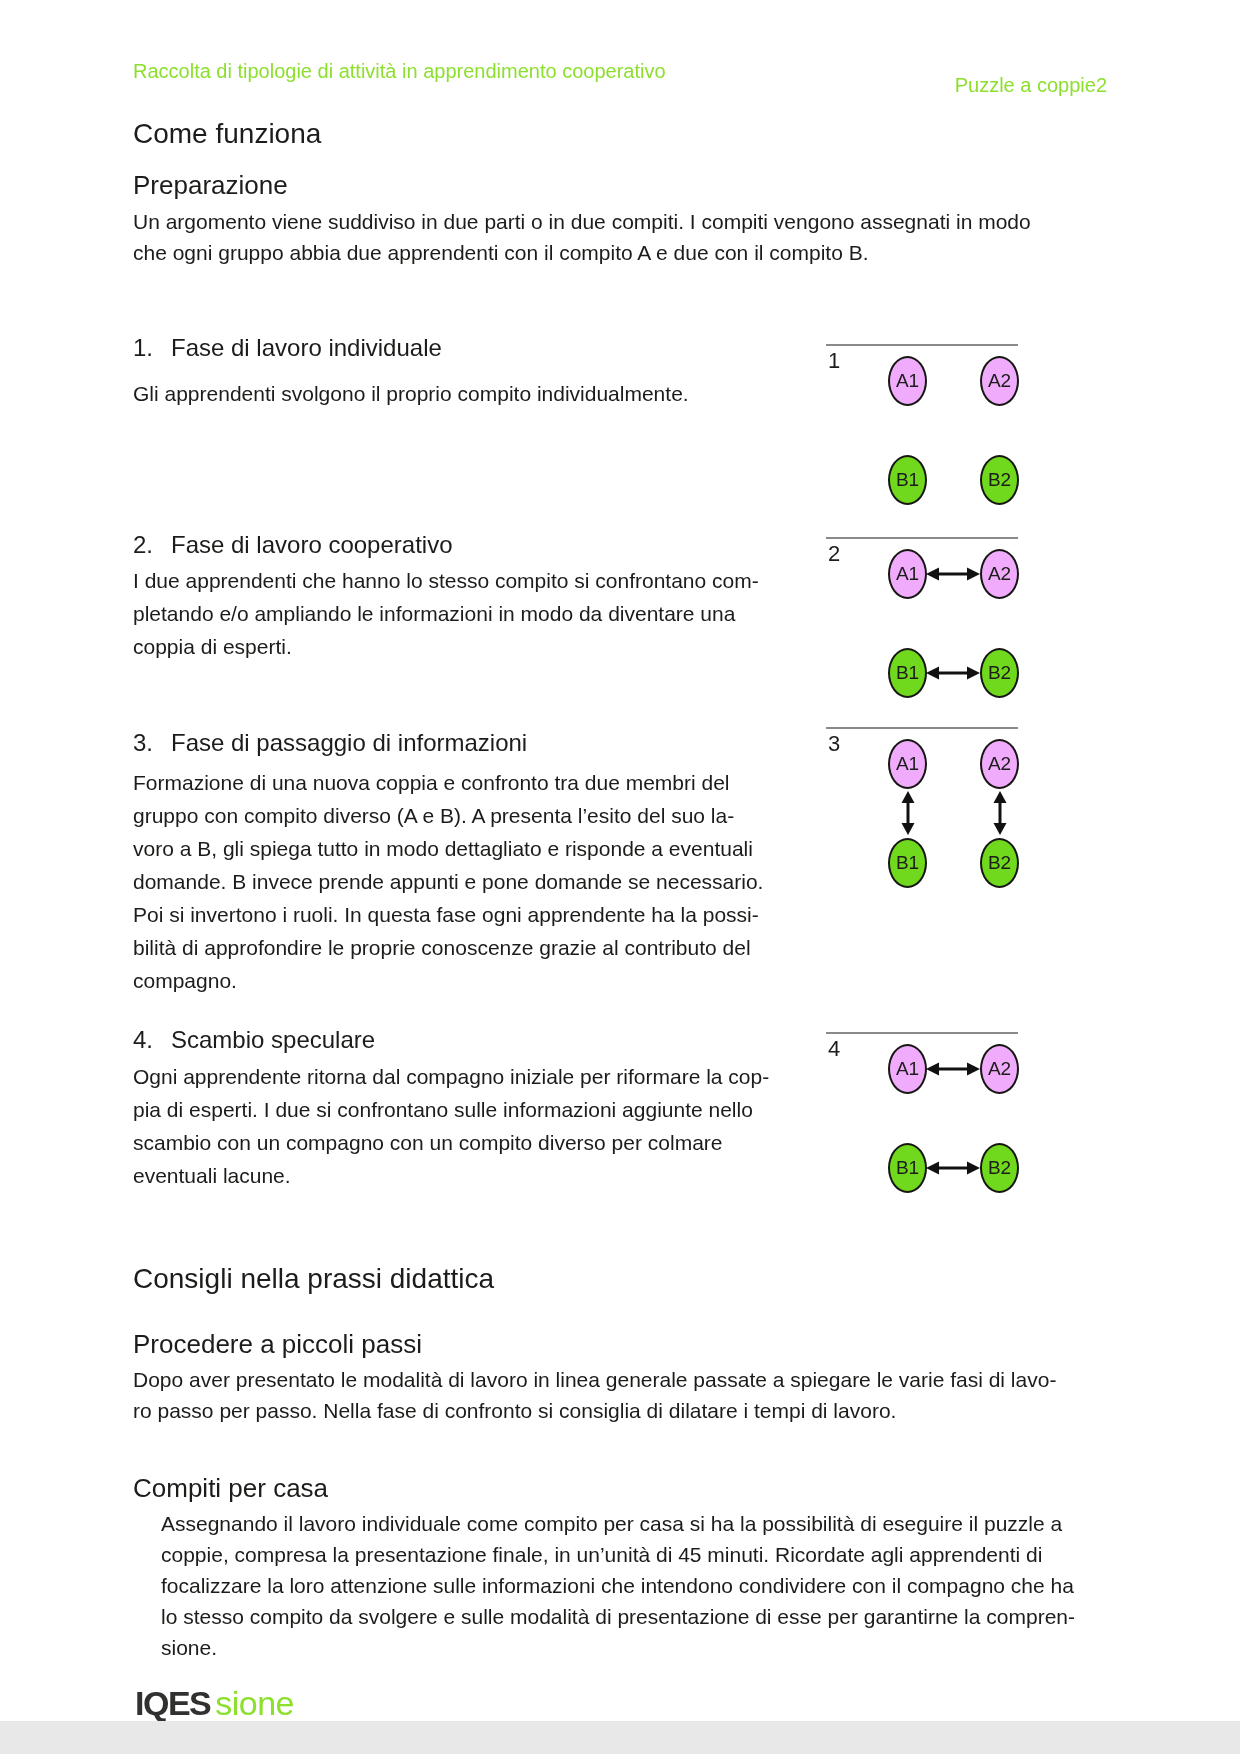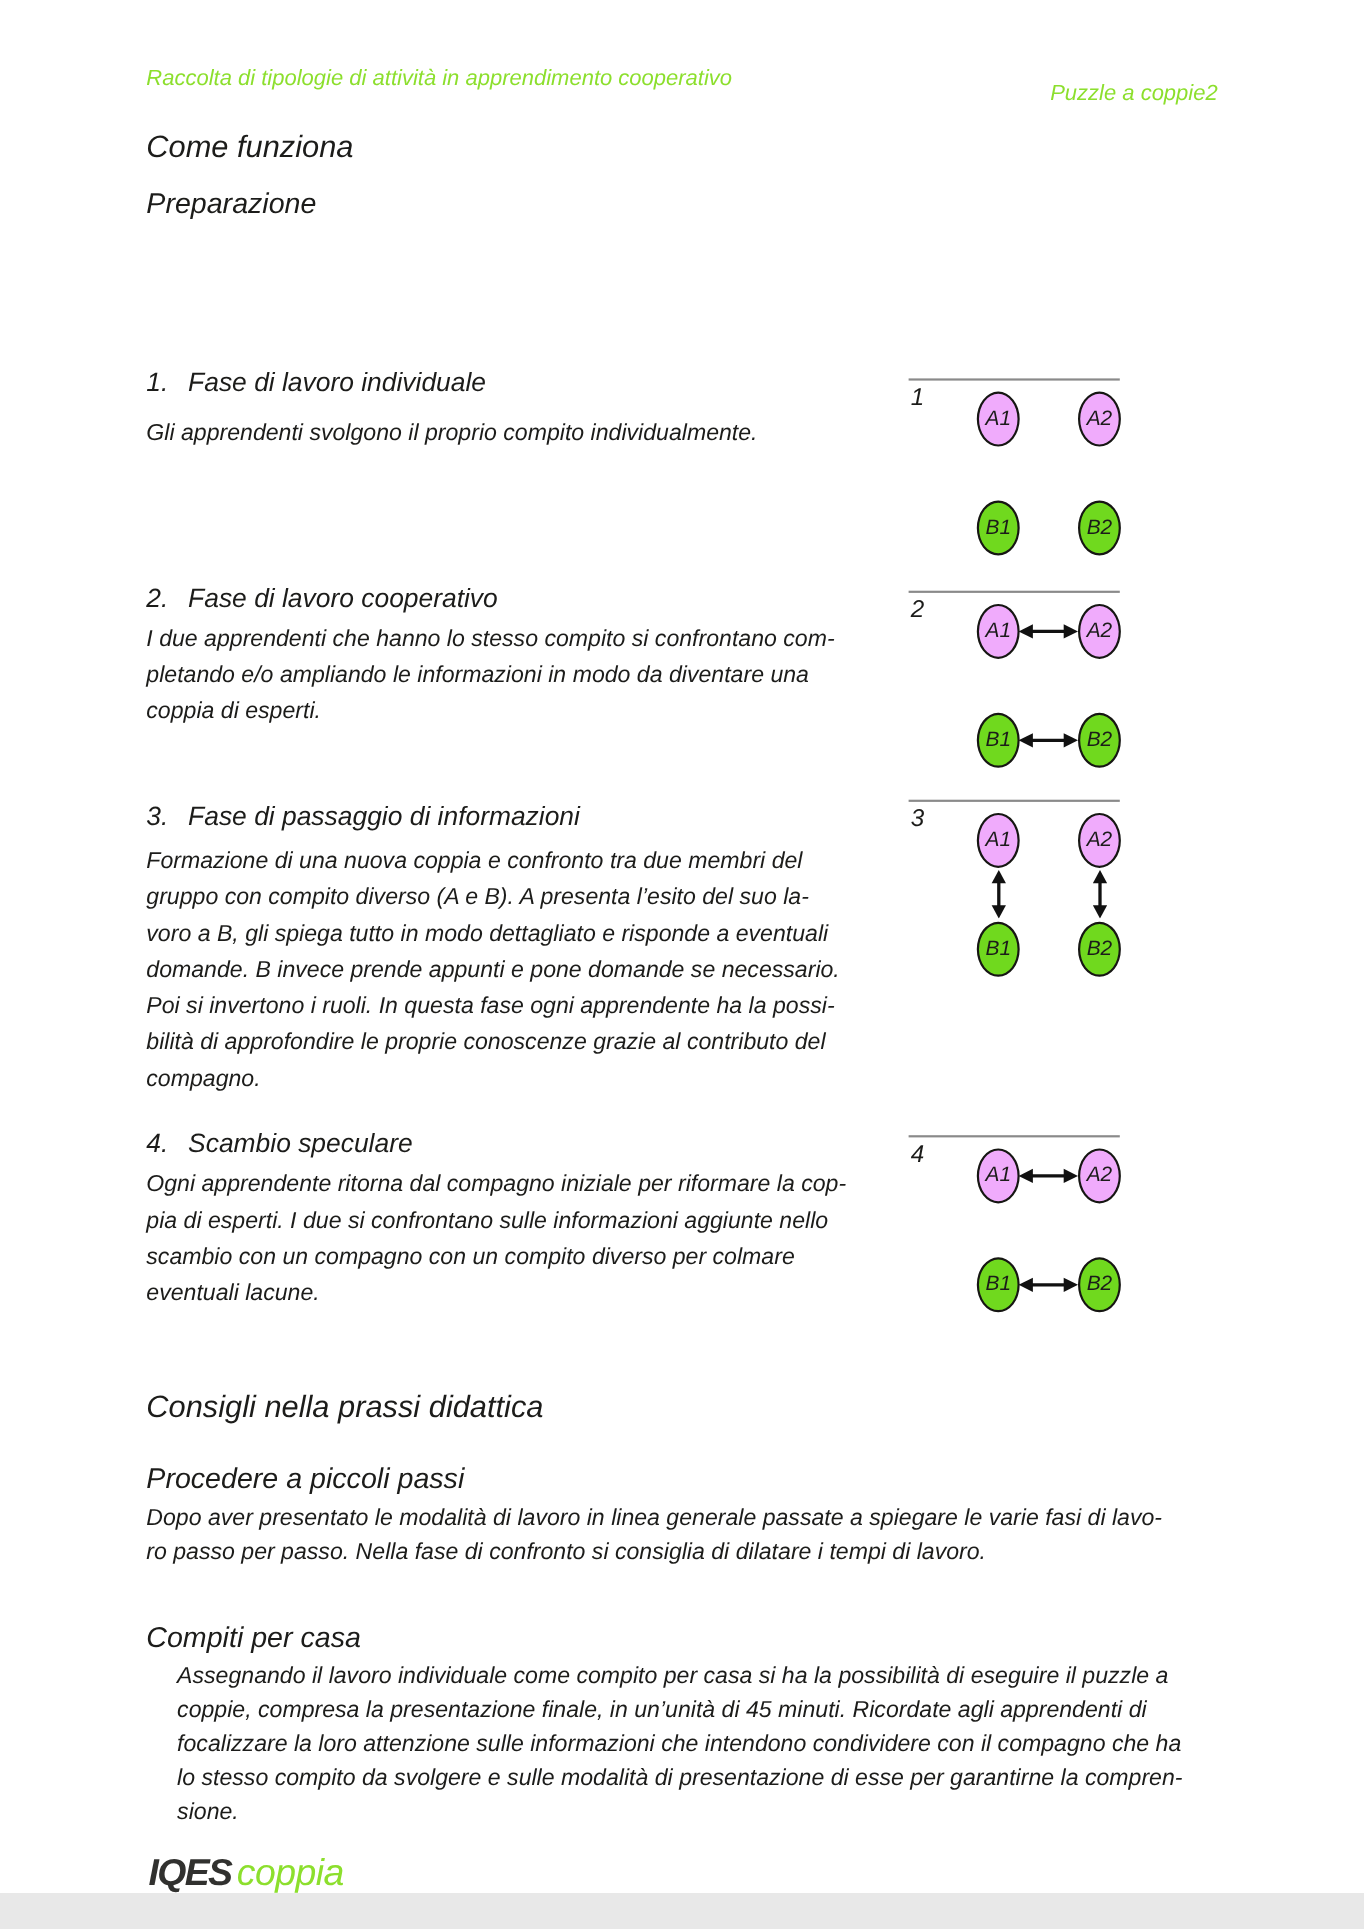--- a/index.html
+++ b/index.html
@@ -4,21 +4,20 @@
 <style>
   html,body { margin:0; padding:0; background:#e8e8e8; }
   .page {
     position:relative;
     width:1240px; height:1721px;
     margin:0 auto;
     background:#ffffff;
     font-family:"Liberation Sans", sans-serif;
     color:#1c1c1a;
     overflow:hidden;
-    font-style:italic;
   }
   .abs { position:absolute; }
 
   
   .hdr { font-size:20px; color:#8cdf2d; }
   .hdr-left { left:133px; top:60px; }
   .hdr-right { right:133px; top:74px; display:flex; }
 
   
   .title-xl { font-size:28px; left:133px; letter-spacing:0; }
@@ -79,20 +78,22 @@
 
   <div class="abs hdr hdr-left">Raccolta di tipologie di attività in apprendimento cooperativo</div>
   <div class="abs hdr hdr-right">
     <span>Puzzle a coppie</span>
     <span>2</span>
   </div>
 
   <div class="abs title-xl t-main">Come funziona</div>
 
   <div class="abs title-l t-prep">Preparazione</div>
+  <div class="abs body-t body-w b-prep">Un argomento viene suddiviso in due parti o in due compiti. I compiti vengono assegnati in modo
+che ogni gruppo abbia due apprendenti con il compito A e due con il compito B.</div>
 
   <div class="abs phase-h h-s1">
     <span class="num">1.</span>
     <span>Fase di lavoro individuale</span>
   </div>
   <div class="abs body-t b-s1">Gli apprendenti svolgono il proprio compito individualmente.</div>
 
   <div class="abs phase-h h-s2">
     <span class="num">2.</span>
     <span>Fase di lavoro cooperativo</span>
@@ -208,16 +209,16 @@
 
   <div class="abs title-l t-comp">Compiti per casa</div>
   <div class="abs body-t body-w b-comp">Assegnando il lavoro individuale come compito per casa si ha la possibilità di eseguire il puzzle a
 coppie, compresa la presentazione finale, in un’unità di 45 minuti. Ricordate agli apprendenti di
 focalizzare la loro attenzione sulle informazioni che intendono condividere con il compagno che ha
 lo stesso compito da svolgere e sulle modalità di presentazione di esse per garantirne la compren-
 sione.</div>
 
   <div class="abs logo">
     <span class="logo-iqes">IQES</span>
-    <span class="logo-online">coppia</span>
+    <span class="logo-online">sione</span>
   </div>
 
 </div>
 
 </body></html>

